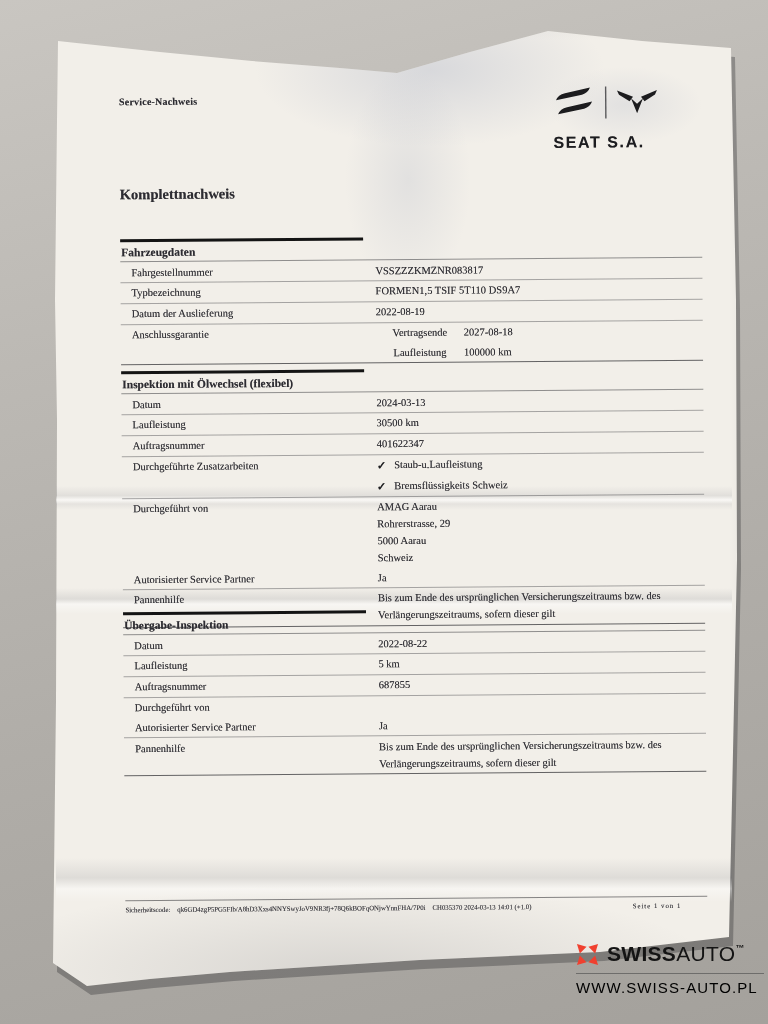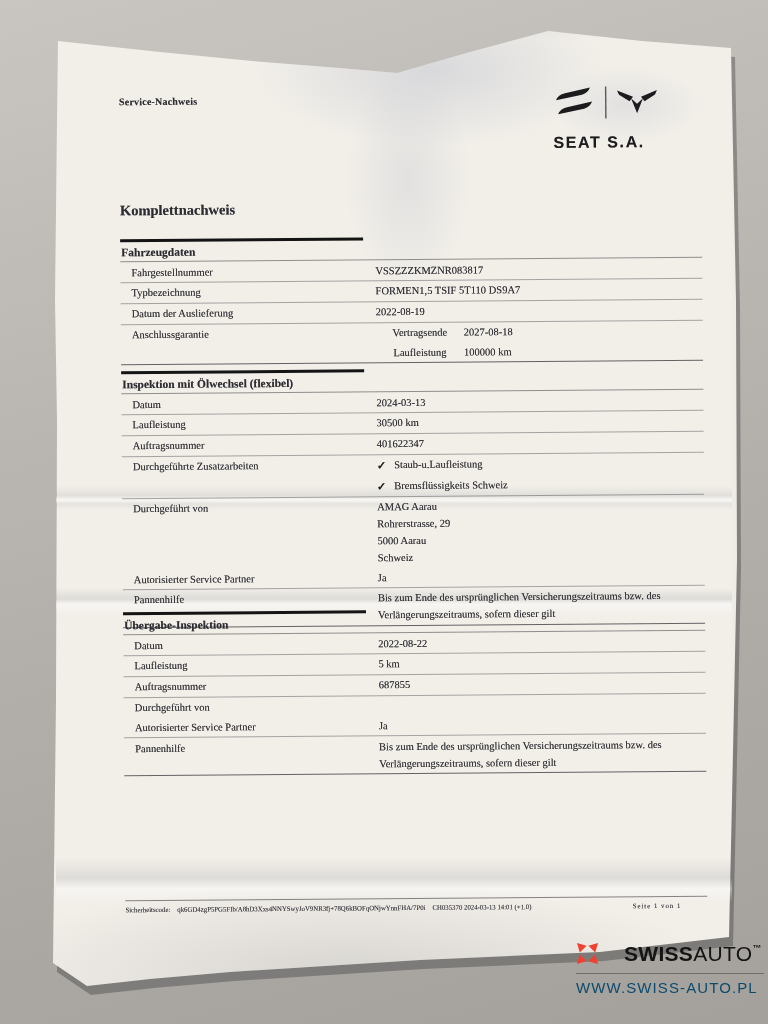--- a/index.html
+++ b/index.html
@@ -41,21 +41,21 @@
   #crease-3 { top:858px; height:44px;
     background:linear-gradient(180deg,transparent,rgba(100,102,110,.14) 45%,rgba(255,255,255,.40) 70%,transparent); }
 
   
   #doc {
     position:absolute; left:122px; top:0; width:582px; color:#2d2c32;
     transform:rotate(-.45deg); transform-origin:290px 480px;
     text-shadow:0 0 .5px rgba(45,45,50,.55);
   }
   #doc-title { position:absolute; top:94px; left:0; font-size:10px; font-weight:bold; letter-spacing:.2px; }
-  #doc-subtitle { position:absolute; top:184px; left:0; font-size:14.5px; font-weight:bold;margin-top:16px; }
+  #doc-subtitle { position:absolute; top:184px; left:0; font-size:14.5px; font-weight:bold; }
 
   #brand { position:absolute; left:434px; top:86px; width:106px; text-align:left; }
   #brand svg { display:block; }
   #brand-name {
     margin-top:7px; font-family:"Liberation Sans",sans-serif; font-size:16px;
     font-weight:bold; letter-spacing:1.6px; color:#1d1d20;
   }
 
   .doc-section { position:absolute; left:0; width:582px; }
   .sec-bar { width:243px; height:3px; background:#141414; margin-bottom:3px; }
@@ -85,27 +85,27 @@
     border-top:1px solid rgba(58,58,62,.6); padding-top:5px;
     display:flex; justify-content:space-between;
     font-size:6.8px; color:#3b3a40; white-space:nowrap;
   }
   #footer-left span { margin-right:7px; }
   #footer-page { margin-right:26px; letter-spacing:1px; }
 
   
   #watermark { position:absolute; left:576px; top:942px; width:188px;
     font-family:"Liberation Sans",sans-serif; }
-  #wm-row { display:flex; align-items:flex-start; gap:25px; }
+  #wm-row { display:flex; align-items:flex-end; gap:8px; }
   #wm-text { font-size:21px; color:#141414; letter-spacing:.3px; white-space:nowrap; }
   .wm-bold { font-weight:800; }
   .wm-light { font-weight:500; }
   .wm-tm { font-size:9px; vertical-align:10px; font-weight:700; }
   #wm-divider { border-top:1px solid #6e6d6b; margin:7px 0 5px; }
-  #wm-url { font-size:15px; color:#0c4a6e; letter-spacing:1.1px; font-weight:400; white-space:nowrap; }
+  #wm-url { font-size:15px; color:#000000; letter-spacing:1.1px; font-weight:400; white-space:nowrap; }
 </style>
 </head>
 <body>
 
 <div id="stage">
 
   <div id="paper-shadow" class="paper-shape"></div>
   <div id="paper" class="paper-shape"></div>
   <div id="crease-1" class="crease"></div>
   <div id="crease-2" class="crease"></div>

